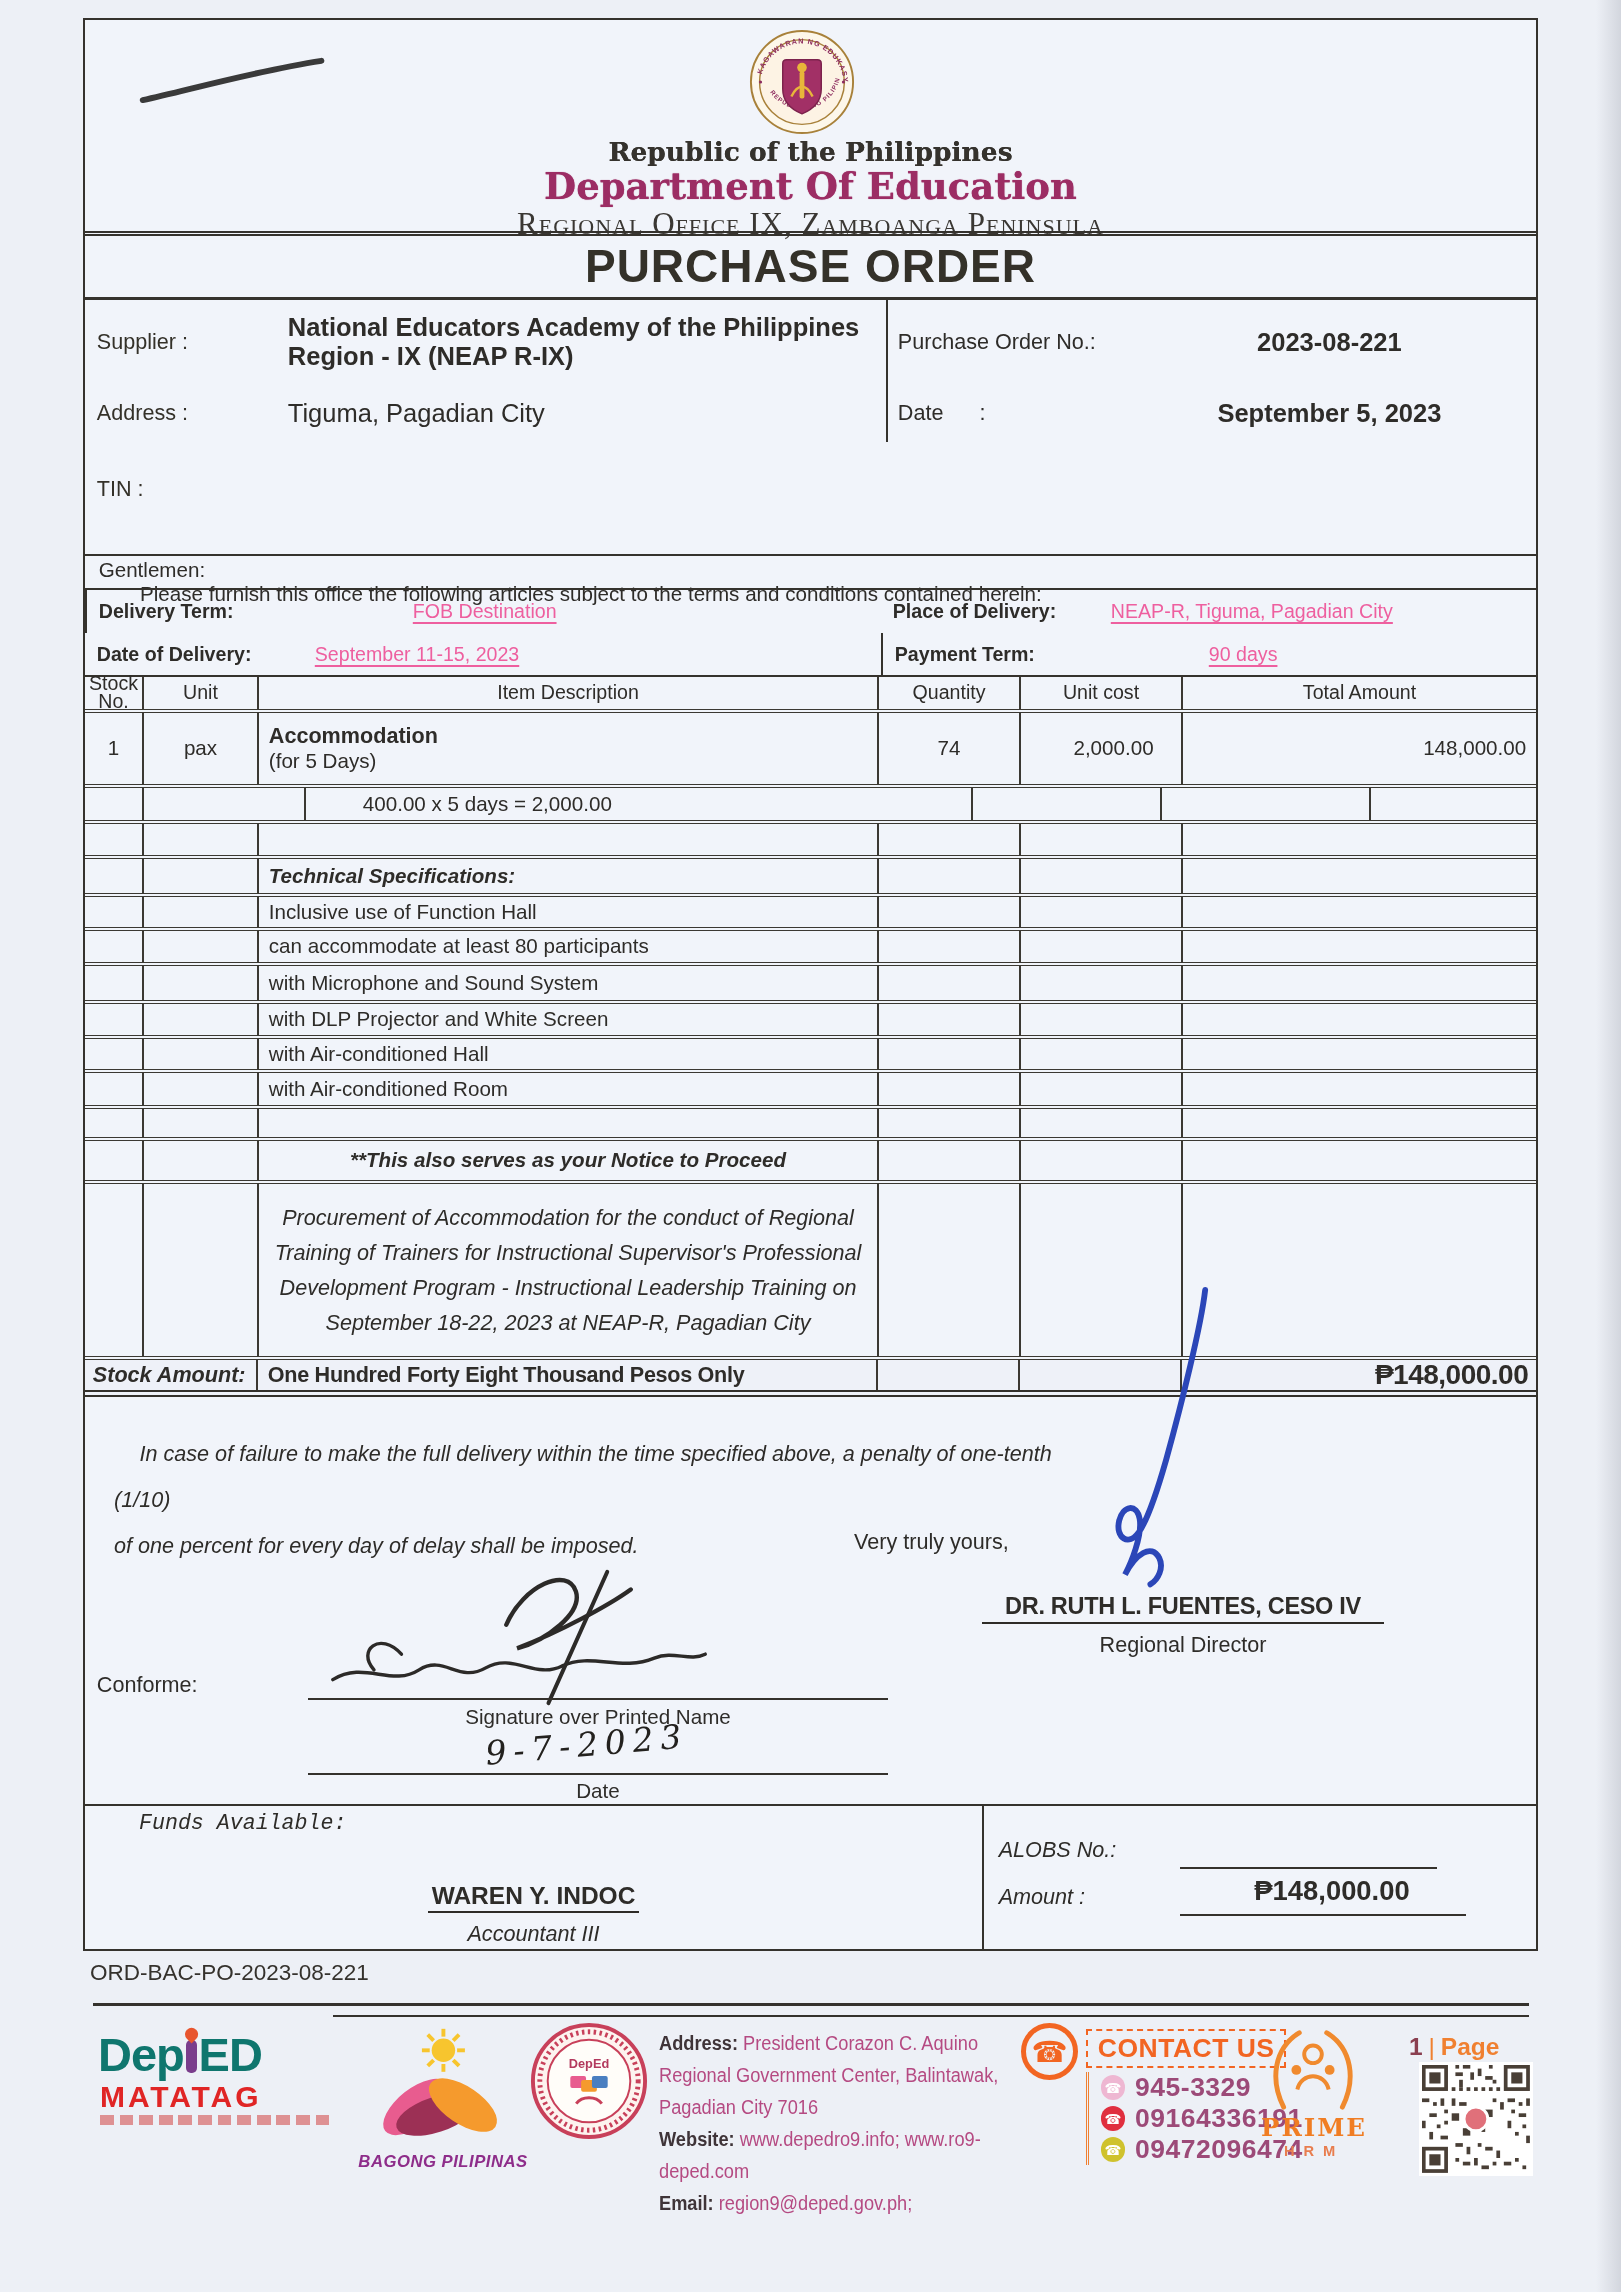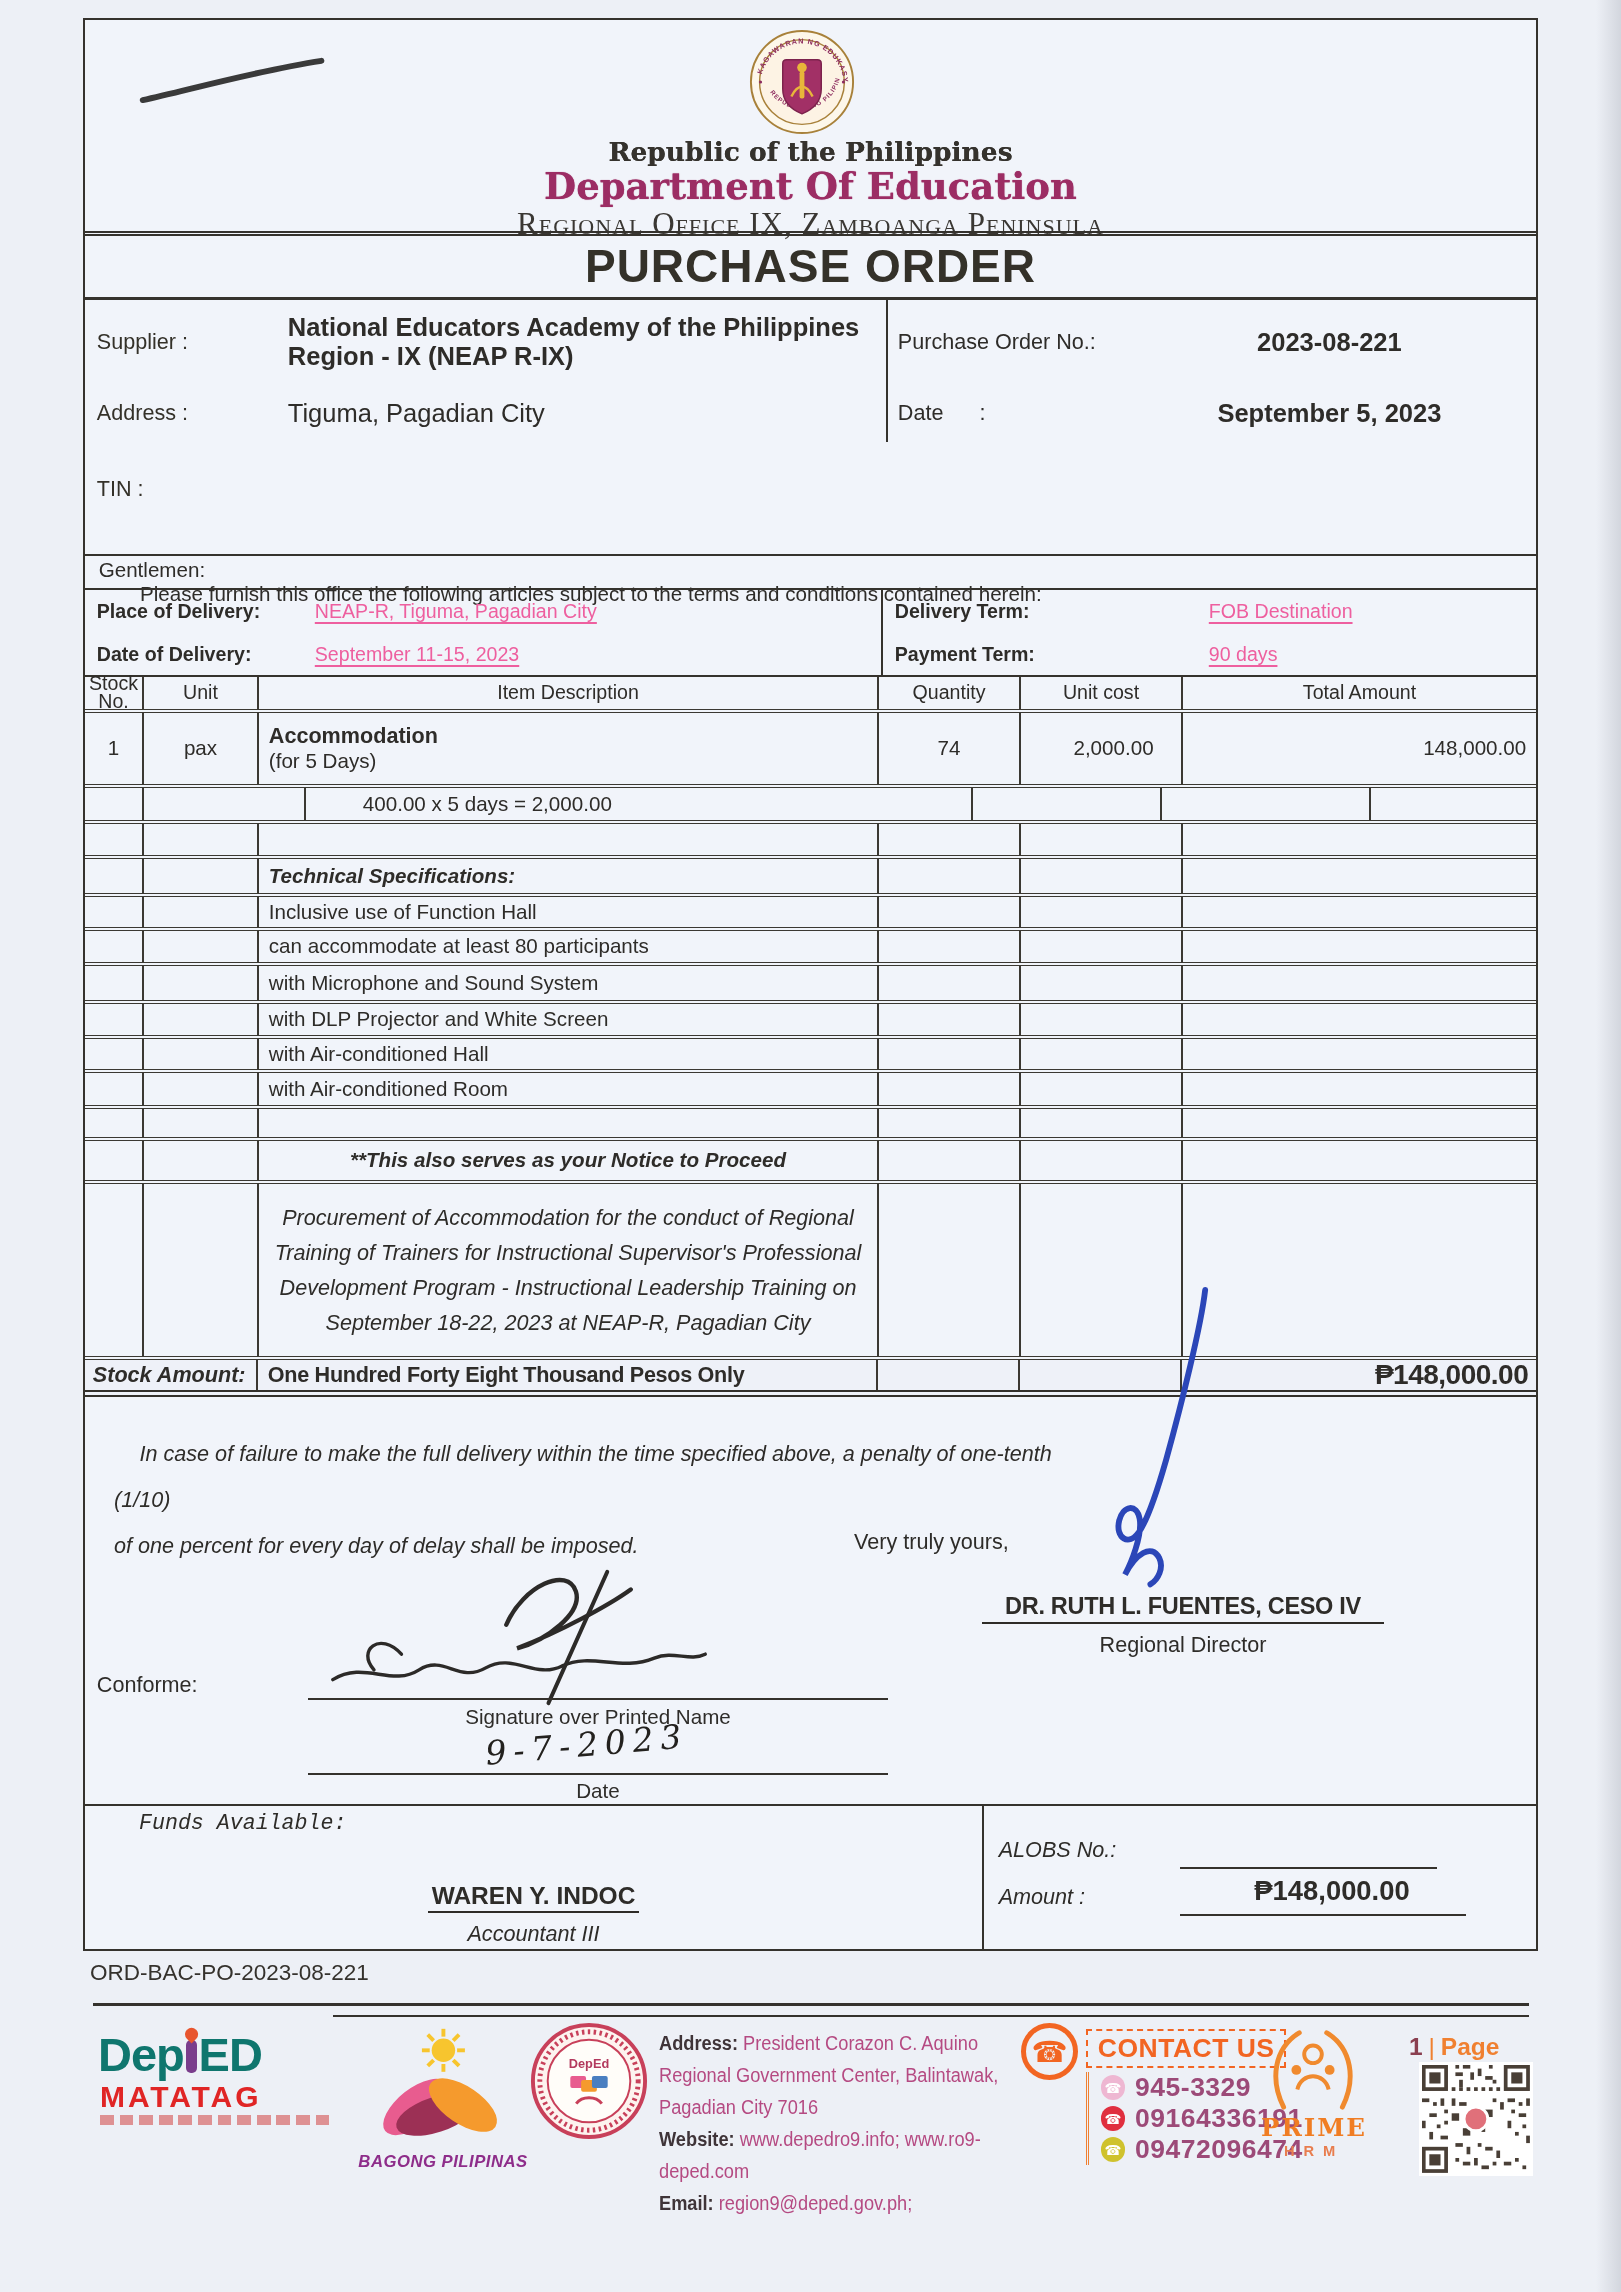--- a/index.html
+++ b/index.html
@@ -226,27 +226,27 @@
         <span class="lab sup-label">TIN :</span>
       </div>
     </div>
 
     <div class="sec sec-gent">
       <div class="gent1">Gentlemen:</div>
       <div class="gent2">Please furnish this office the following articles subject to the terms and conditions contained herein:</div>
     </div>
 
     <div class="sec sec-del">
+      <div class="dcell right">
+        <span class="dlab w2">Delivery Term:</span>
+        <span class="dval">FOB Destination</span>
+      </div>
       <div class="dcell">
         <span class="dlab w1">Place of Delivery:</span>
         <span class="dval">NEAP-R, Tiguma, Pagadian City</span>
-      </div>
-      <div class="dcell right">
-        <span class="dlab w2">Delivery Term:</span>
-        <span class="dval">FOB Destination</span>
       </div>
       <div class="dcell">
         <span class="dlab w1">Date of Delivery:</span>
         <span class="dval">September 11-15, 2023</span>
       </div>
       <div class="dcell right">
         <span class="dlab w2">Payment Term:</span>
         <span class="dval">90 days</span>
       </div>
     </div>

